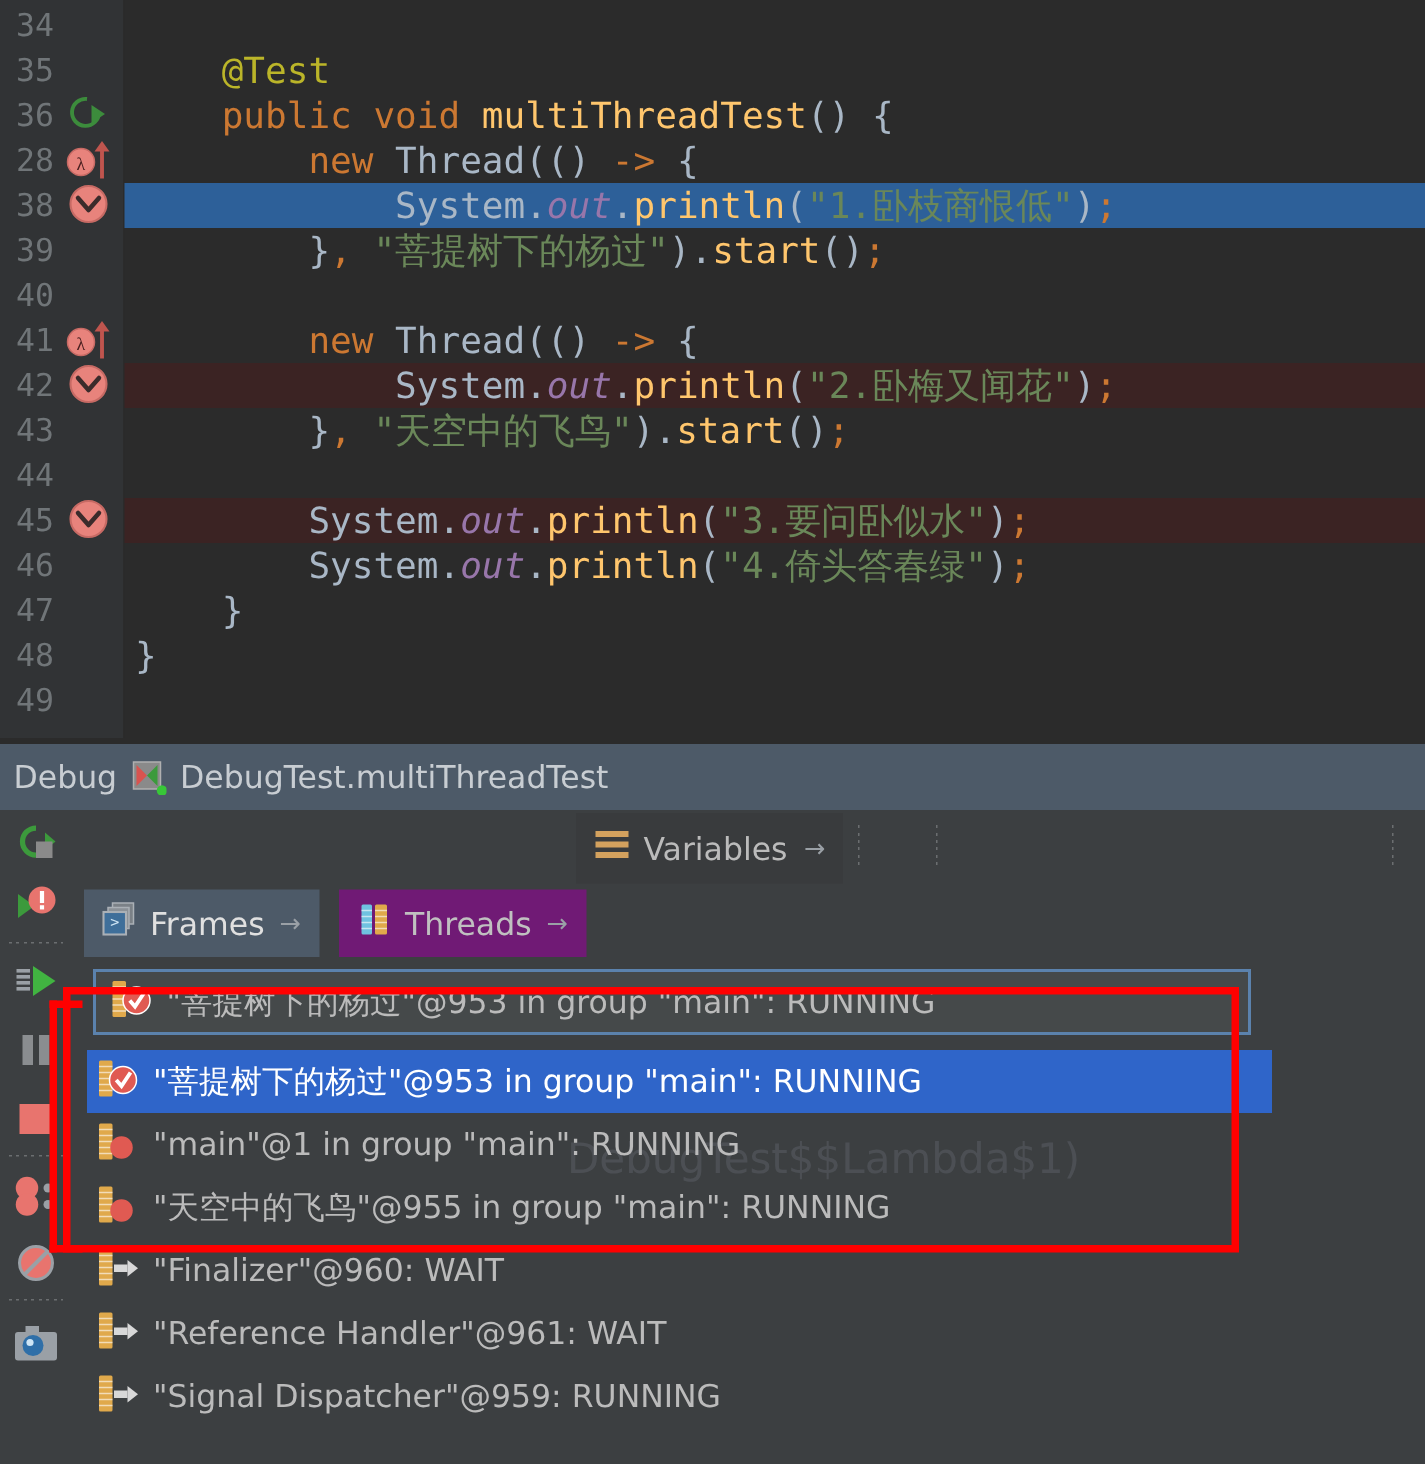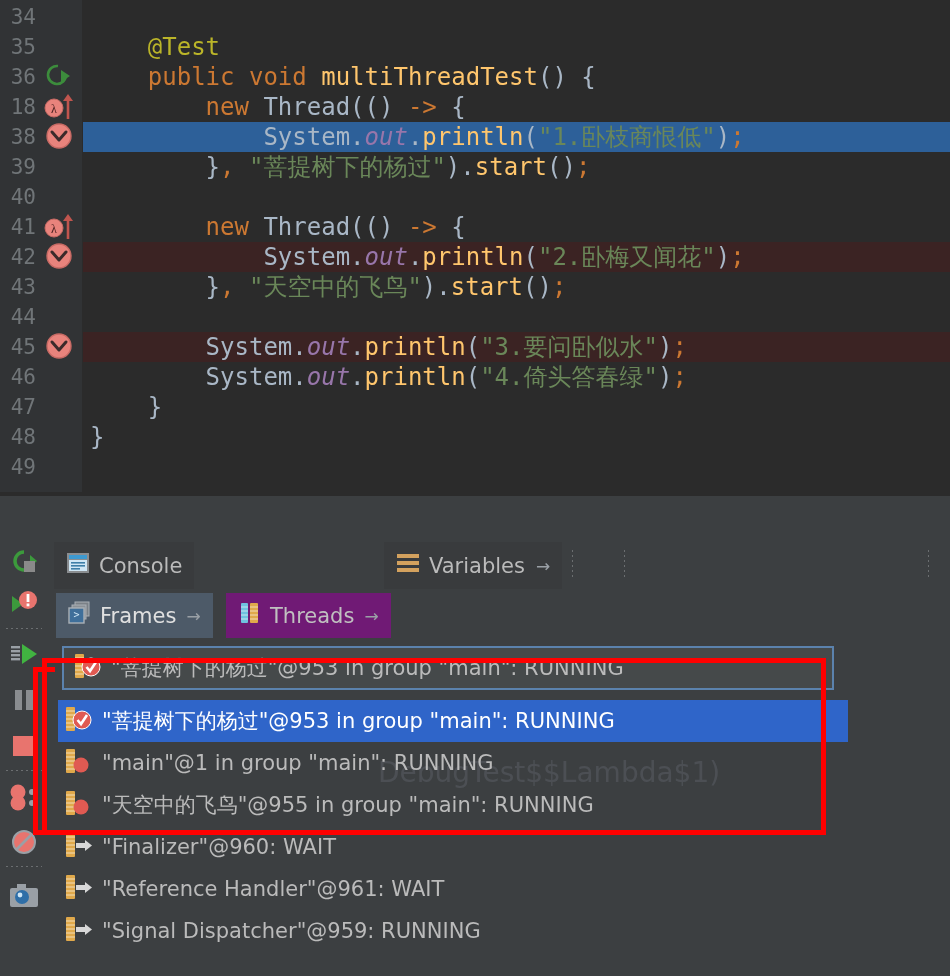--- a/index.html
+++ b/index.html
@@ -129,21 +129,21 @@
         <div class="code-line" style="top: 32px;"><span class="code-text">    <span class="k-ann">@Test</span></span></div>
         <div class="lnrow" style="top: 62px;">
           <span class="lnum">36</span>
           <span class="gicon"><svg width="30" height="28" viewBox="0 0 30 28">
               <path d="M14 4 A9 9 0 1 0 22 13" stroke="#3c8c3c" stroke-width="2.6" fill="none"></path>
               <polygon points="17,8 26,14 17,20" fill="#3c8c3c"></polygon>
             </svg></span>
         </div>
         <div class="code-line" style="top: 62px;"><span class="code-text">    <span class="k-kw">public</span> <span class="k-kw">void</span> <span class="k-meth">multiThreadTest</span>() {</span></div>
         <div class="lnrow" style="top: 92px;">
-          <span class="lnum">18</span>
+          <span class="lnum">28</span>
           <span class="gicon"><svg width="34" height="28" viewBox="0 0 34 28">
               <circle cx="10" cy="16" r="9" fill="#e8837c" stroke="#c76a64" stroke-width="1"></circle>
               <text x="10" y="21" font-size="12" fill="#4a2020" text-anchor="middle" font-family="serif">λ</text>
               <line x1="24" y1="27" x2="24" y2="6" stroke="#c0554e" stroke-width="2.6"></line>
               <polygon points="24,2 29,9 19,9" fill="#c0554e"></polygon>
             </svg></span>
         </div>
         <div class="code-line" style="top: 92px;"><span class="code-text">        <span class="k-kw">new</span> <span class="k-cls">Thread</span>(() <span class="k-kw">-&gt;</span> {</span></div>
         <div class="lnrow" style="top: 122px;">
           <span class="lnum">38</span>
@@ -210,20 +210,32 @@
         <div class="lnrow" style="top: 452px;">
           <span class="lnum">49</span>
         </div>
         <div class="code-line" style="top: 452px;"><span class="code-text"></span></div>
       </div>
   </div>
 
   <div class="debugwin">
     <div class="dbg-topline"></div>
 
+    <div class="dbg-header">
+      <span class="dbg-header-label">Debug</span>
+      <span class="rerun-cfg-icon">
+        <svg width="24" height="24" viewBox="0 0 24 24">
+          <rect x="2" y="2" width="18" height="18" fill="#8a8a8a" stroke="#b0b0b0" stroke-width="1"></rect>
+          <polygon points="4,4 11,11 4,18" fill="#d9534f"></polygon>
+          <polygon points="18,4 11,11 18,18" fill="#3c9a3c"></polygon>
+          <circle cx="21" cy="21" r="3.5" fill="#38c738"></circle>
+        </svg>
+      </span>
+      <span class="dbg-header-title">DebugTest.multiThreadTest</span>
+    </div>
 
     <div class="dbg-side">
       <div class="side-btn" style="top:2px">
         <svg width="30" height="30" viewBox="0 0 30 30">
           <path d="M15 5 A9 9 0 1 0 24 14" stroke="#3c9a3c" stroke-width="3.5" fill="none"></path>
           <polygon points="21,8 28,14 21,20" fill="#3c9a3c"></polygon>
           <rect x="15" y="14" width="11" height="11" fill="#8a8a8a"></rect>
         </svg>
       </div>
       <div class="side-btn" style="top:44px">
@@ -275,33 +287,20 @@
         <svg width="30" height="26" viewBox="0 0 30 26">
           <rect x="1" y="5" width="28" height="19" rx="2" fill="#9aa0a6"></rect>
           <rect x="8" y="1" width="9" height="5" fill="#9aa0a6"></rect>
           <circle cx="13" cy="14" r="7" fill="#2f6fa8"></circle>
           <circle cx="11" cy="12" r="2.4" fill="#cfe6f5"></circle>
         </svg>
       </div>
     </div>
 
     <div class="tabrow">
-      <div class="tab" id="tab-console" style="left:6px">
-        <span>
-          <svg width="24" height="24" viewBox="0 0 24 24">
-            <rect x="1" y="2" width="22" height="20" fill="#8a8d90"></rect>
-            <rect x="3" y="4" width="18" height="4" fill="#3d9ad1"></rect>
-            <rect x="3" y="9" width="18" height="11" fill="#cfe6f5"></rect>
-            <rect x="5" y="11" width="14" height="1.6" fill="#3d7ea8"></rect>
-            <rect x="5" y="14" width="14" height="1.6" fill="#3d7ea8"></rect>
-            <rect x="5" y="17" width="9" height="1.6" fill="#3d7ea8"></rect>
-          </svg>
-        </span>
-        <span>Console</span>
-      </div>
       <div class="tab" id="tab-variables" style="left:336px">
         <span>
           <svg width="24" height="22" viewBox="0 0 24 22">
             <rect x="1" y="2" width="22" height="4" fill="#d3a15e"></rect>
             <rect x="1" y="9" width="22" height="4" fill="#d3a15e"></rect>
             <rect x="1" y="16" width="22" height="4" fill="#d3a15e"></rect>
           </svg>
         </span>
         <span>Variables</span>
         <span class="arrow-pin">→</span>

